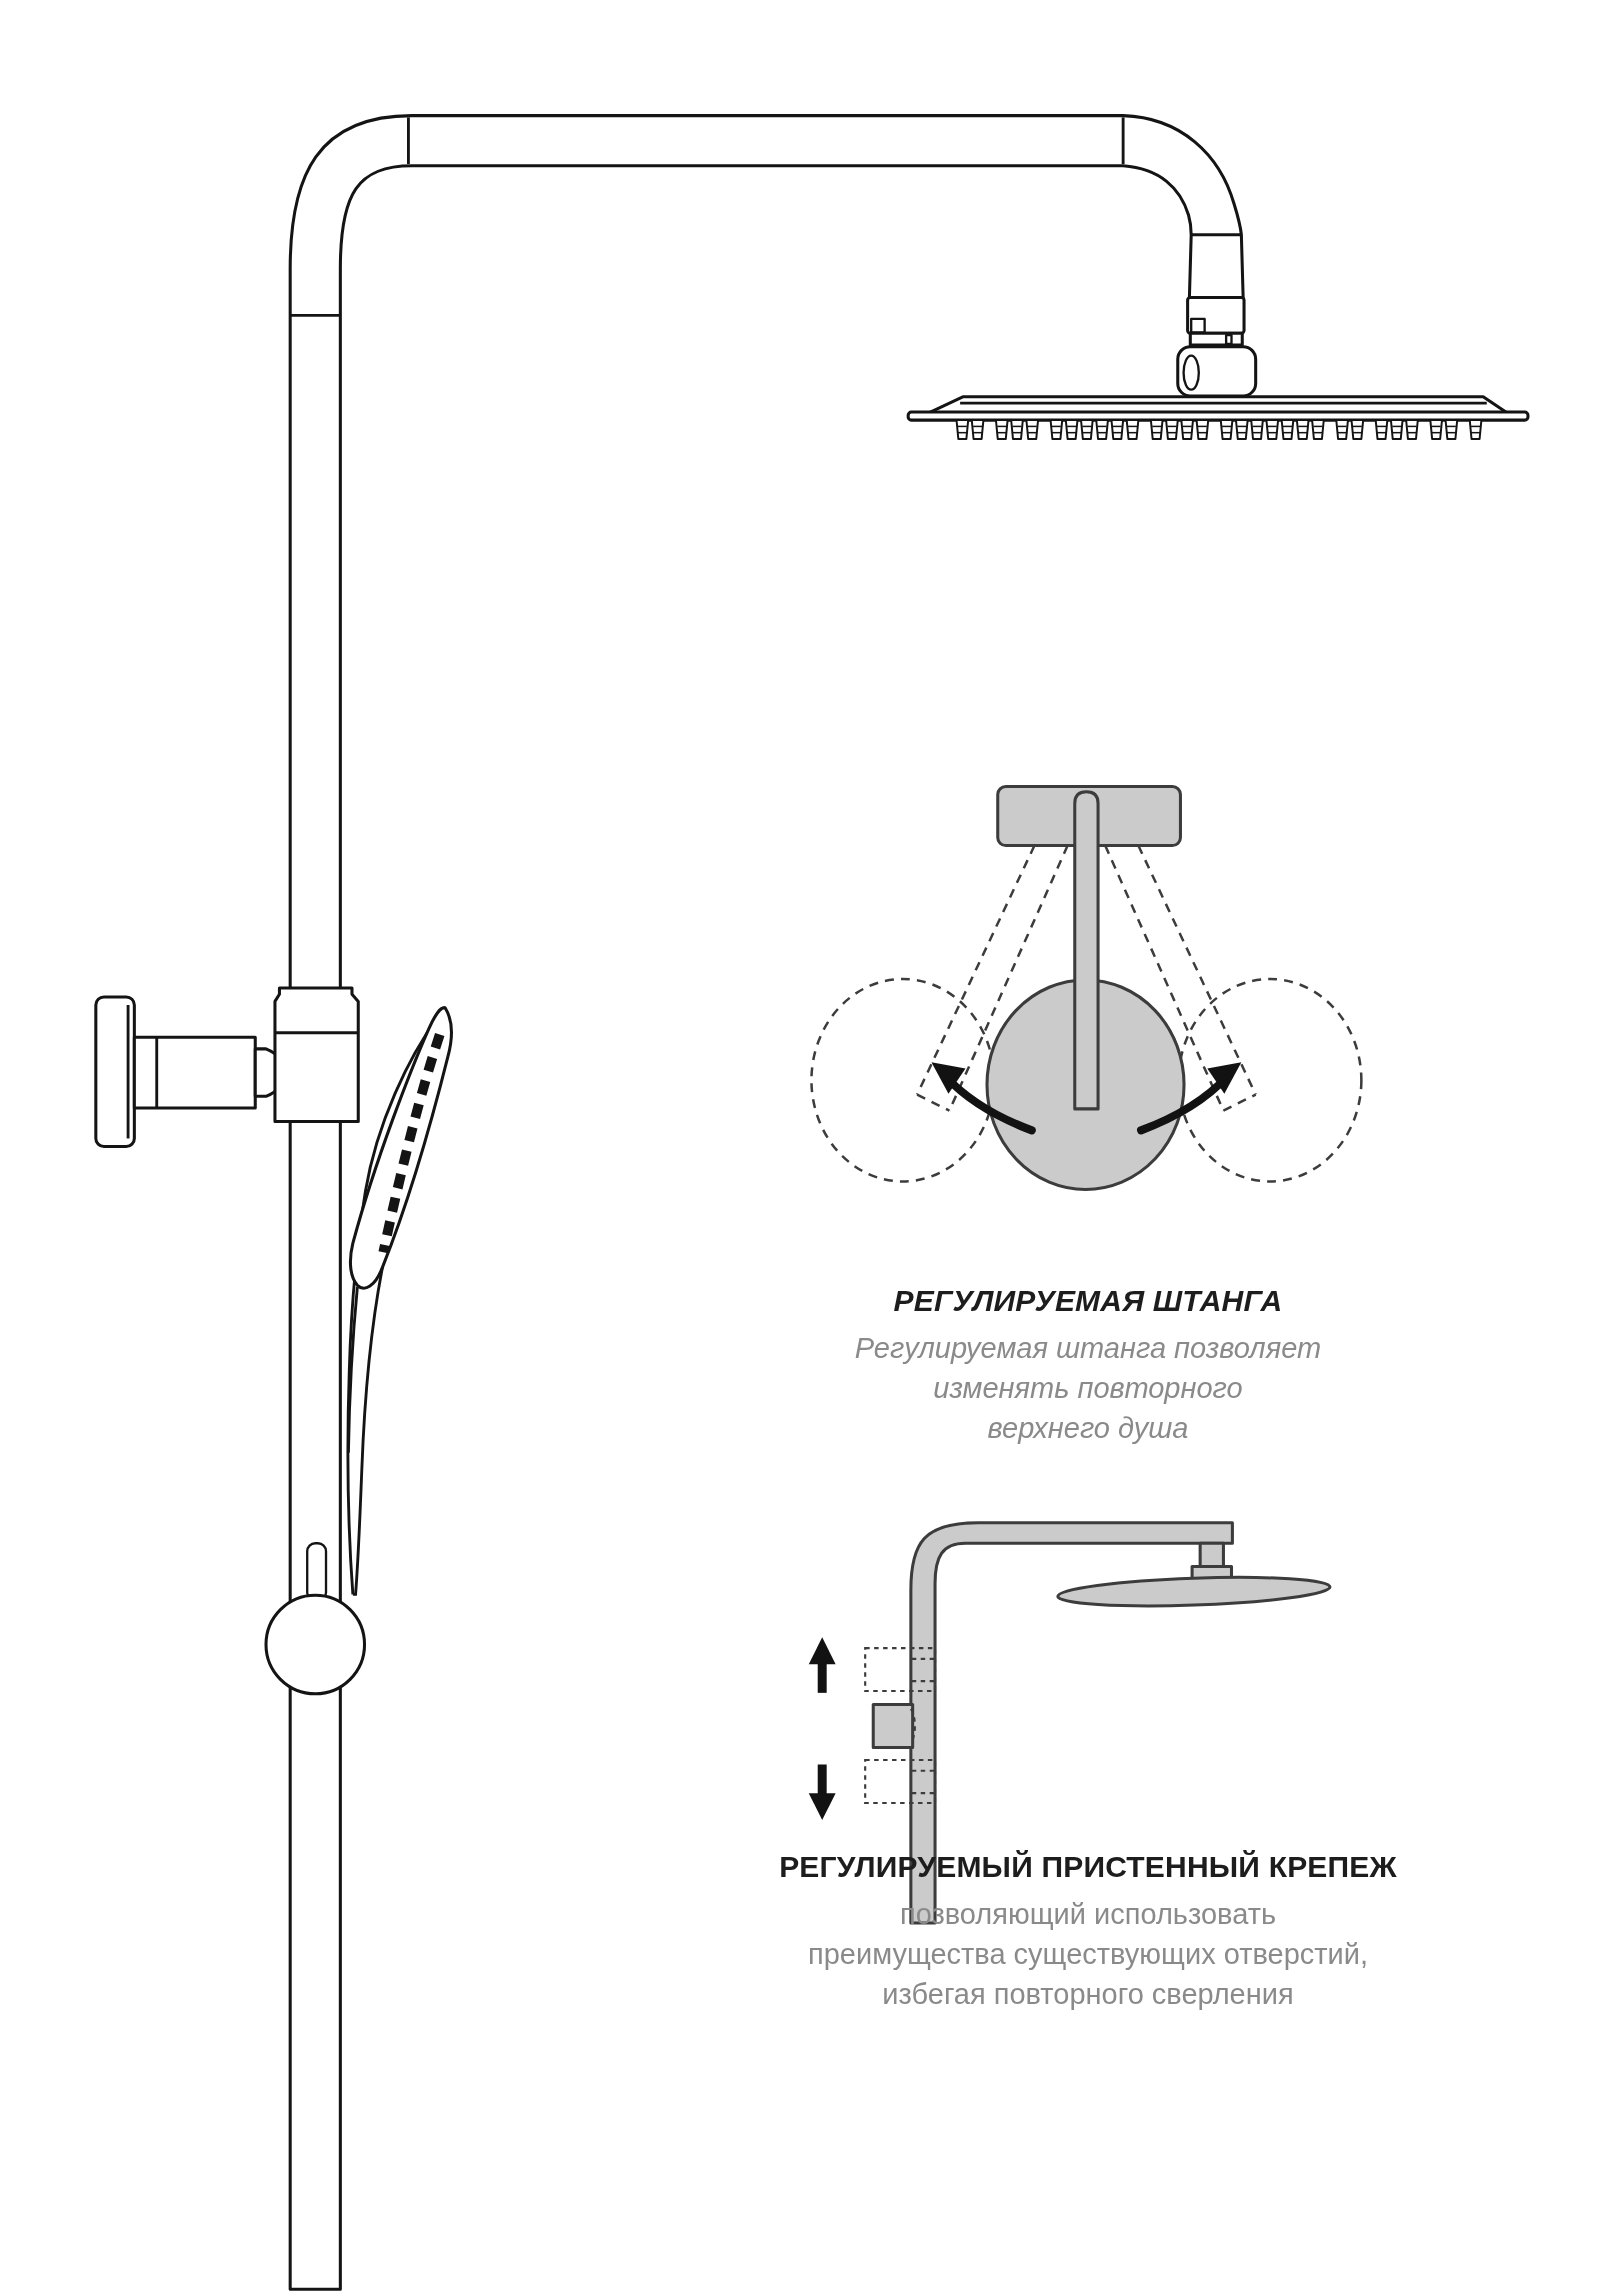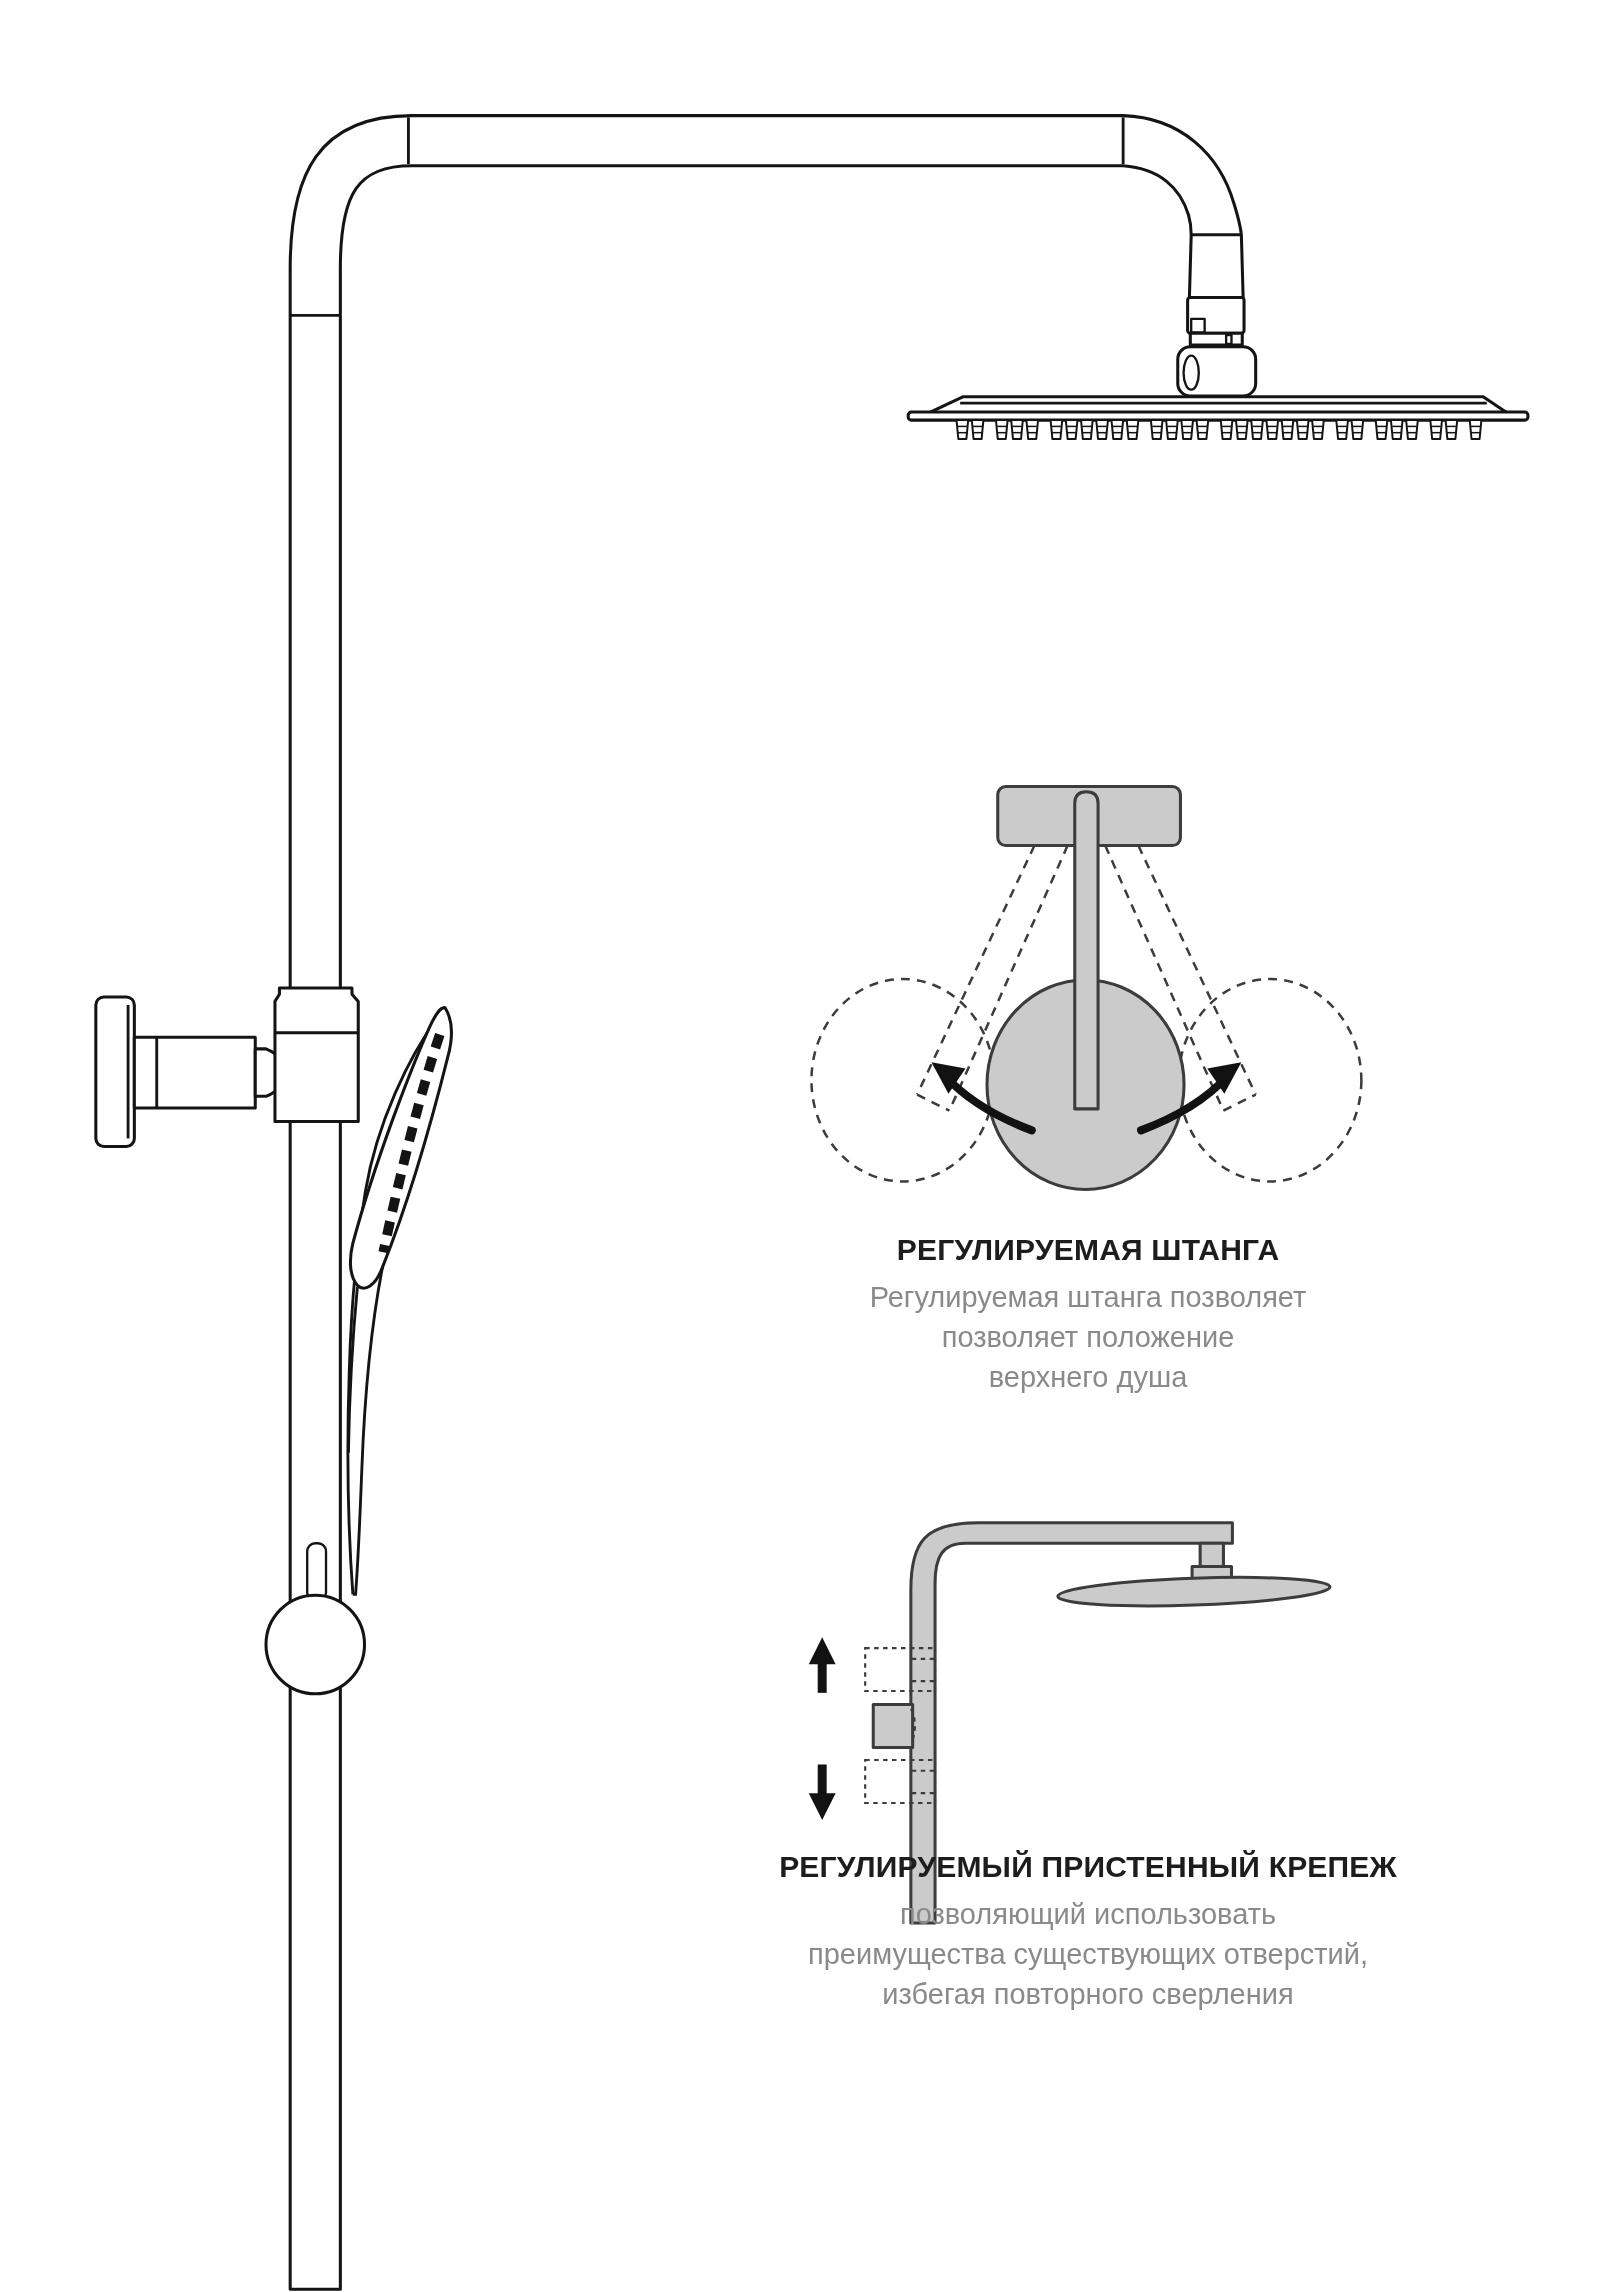--- a/index.html
+++ b/index.html
@@ -243,25 +243,25 @@
         <rect class="blk" x="913" y="1856" width="10" height="34"></rect>
         <path class="blk" d="M 918,1828 L 903,1858 L 933,1858 Z"></path>
       </g>
       <g>
         <rect class="blk" x="913" y="1970" width="10" height="34"></rect>
         <path class="blk" d="M 918,2032 L 903,2002 L 933,2002 Z"></path>
       </g>
     </g>
   </svg>
 
-  <div class="text-block" style="top:1231px;">
+  <div class="text-block" style="top:1282px;font-style:italic;">
     <div class="tb-title">РЕГУЛИРУЕМАЯ ШТАНГА</div>
     <div class="tb-body">
       <div class="tb-line">Регулируемая штанга позволяет</div>
-      <div class="tb-line">позволяет положение</div>
+      <div class="tb-line">изменять повторного</div>
       <div class="tb-line">верхнего душа</div>
     </div>
   </div>
 
   <div class="text-block" style="top:1848px;">
     <div class="tb-title">РЕГУЛИРУЕМЫЙ ПРИСТЕННЫЙ КРЕПЕЖ</div>
     <div class="tb-body">
       <div class="tb-line">позволяющий использовать</div>
       <div class="tb-line">преимущества существующих отверстий,</div>
       <div class="tb-line">избегая повторного сверления</div>

